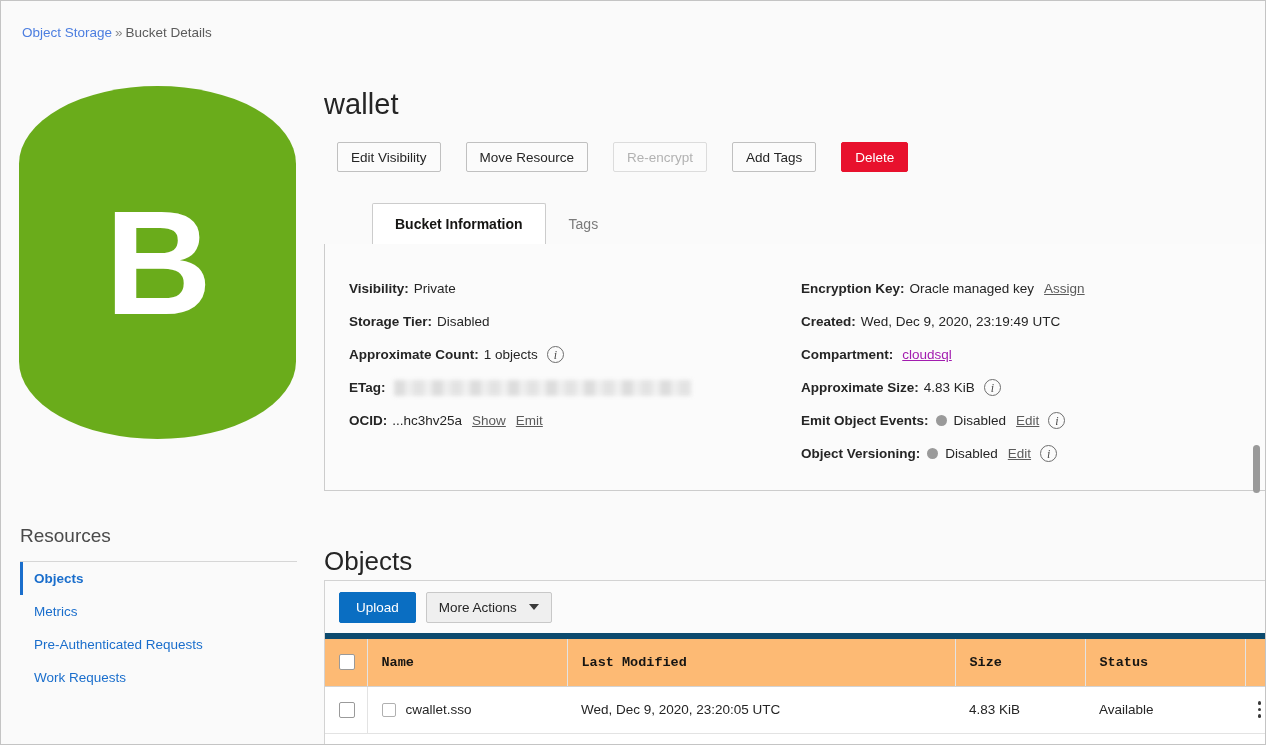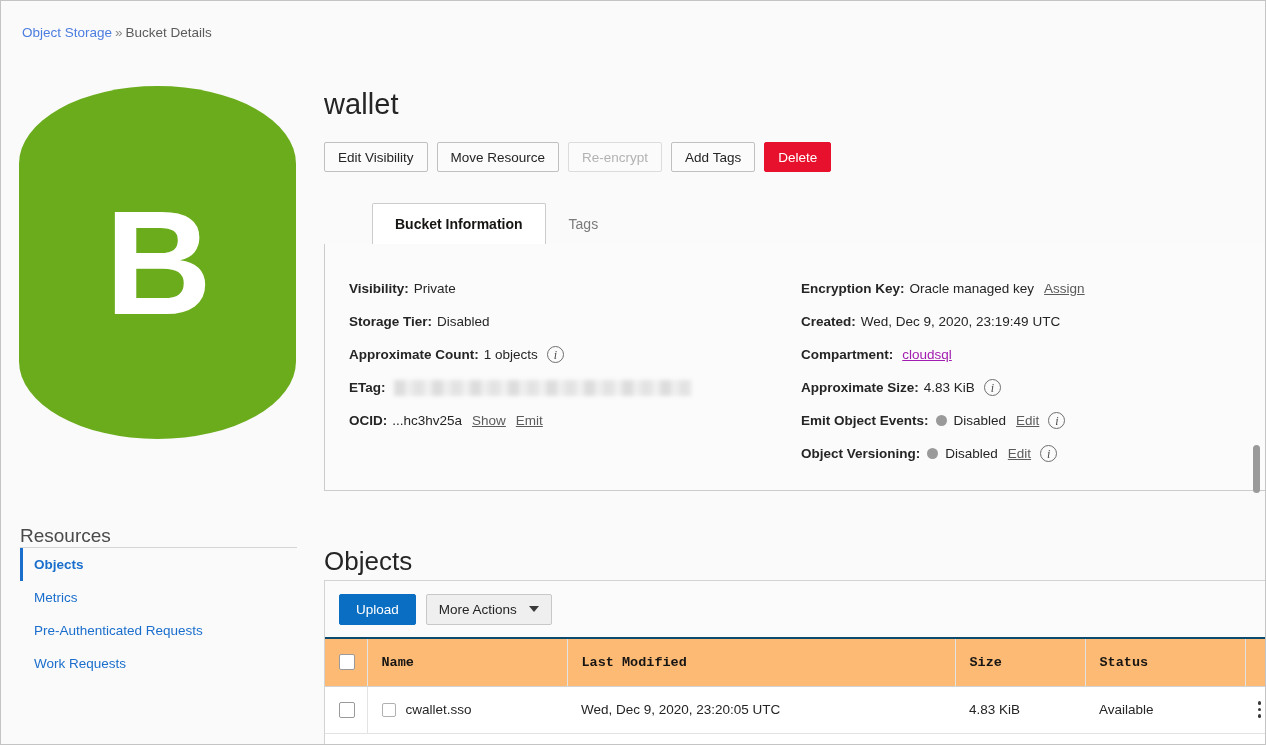--- a/index.html
+++ b/index.html
@@ -65,20 +65,21 @@
   
   #resources {
     position: absolute;
     left: 19px; top: 524px;
     width: 277px;
   }
   #resources-title {
     font-size: 19px;
     color: #4a4a4a;
     font-weight: normal;
+    padding-bottom: 14px;
     border-bottom: 1px solid #d6d6d6;
   }
   .res-item {
     font-size: 13.5px;
     color: #1a6ecc;
     padding: 9px 0 9px 14px;
     cursor: pointer;
     white-space: nowrap;
   }
   .res-item.active {
@@ -99,23 +100,23 @@
     left: 1px; top: 68px;
     font-size: 29px;
     font-weight: normal;
     color: #252525;
     letter-spacing: 0.1px;
   }
 
   
   #actions {
     position: absolute;
-    left: 1px; top: 141px;
-    display: flex;
-    gap: 9px;
+    left: 14px; top: 141px;
+    display: flex;
+    gap: 25px;
   }
   .btn {
     height: 30px;
     padding: 0 13px;
     font-size: 13.5px;
     font-family: "Liberation Sans", sans-serif;
     border: 1px solid #c0c0c0;
     border-radius: 2px;
     background: #fbfbfb;
     color: #252525;
@@ -274,21 +275,21 @@
     background: #ffffff;
   }
 
   #table-toolbar {
     position: relative;
     height: 58px;
     background: #fbfbfb;
     display: flex;
     align-items: center;
     padding: 0 14px;
-    border-bottom: 2px solid #0c4a6e;
+    border-bottom: 6px solid #0c4a6e;
   }
   #upload-btn {
     height: 31px;
     padding: 0 16px;
     background: #0a6ec2;
     color: #ffffff;
     border: 1px solid #0a6ec2;
     border-radius: 2px;
     font-size: 13.5px;
     font-family: "Liberation Sans", sans-serif;

